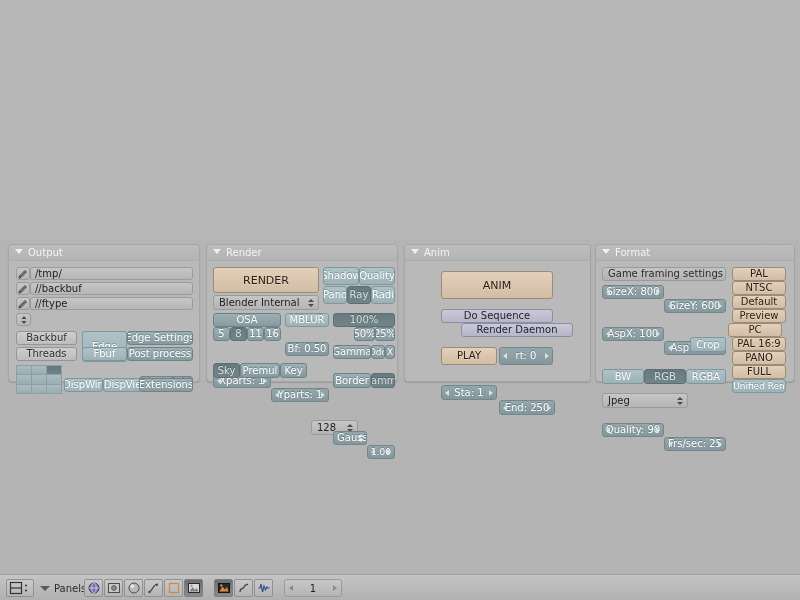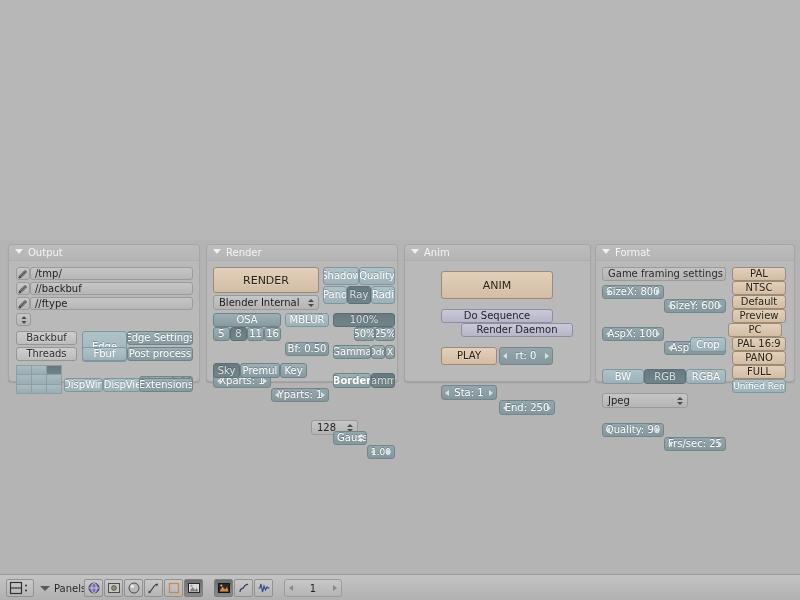--- a/index.html
+++ b/index.html
@@ -393,21 +393,21 @@
             <i class="up" style="border-bottom-color:#e6eced"></i>
             <i class="dn" style="border-top-color:#e6eced"></i>
           </span>
       </div>
       <div class="w numfield" style="left:160px; top:98px; width:28px; height:14px;">
         <span class="arrL"></span>
         <span style="font-size:9px">1.00</span>
         <span class="arrR"></span>
       </div>
 
-      <div class="w tealbtn" style="left:126px; top:112px; width:38px; height:15px;font-weight:bold;">Border</div>
+      <div class="w tealbtn" style="left:126px; top:112px; width:38px; height:15px;">Border</div>
       <div class="w pressed" style="left:164px; top:112px; width:38px; height:15px; width:24px;">Gamma</div>
     </div>
   </div>
 
   <div class="panel" style="left:404px; top:4px; width:185px; height:136px;">
     <div class="panel-header">
       <span class="tri"></span><span>Anim</span>
     </div>
     <div class="panel-body">
       <div class="w tanbtn" style="left:36px; top:10px; width:112px; height:28px; font-size:11px;">ANIM</div>

